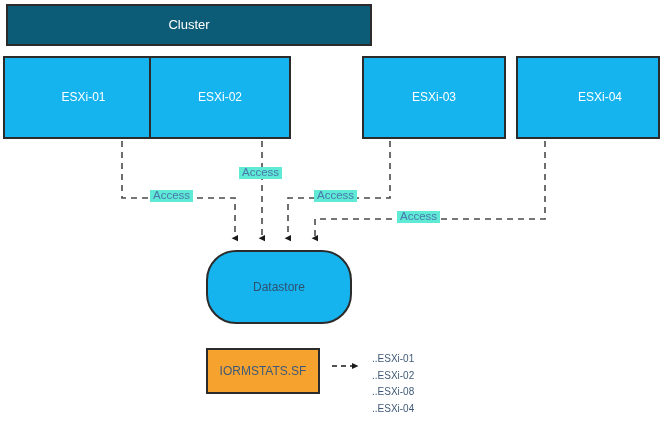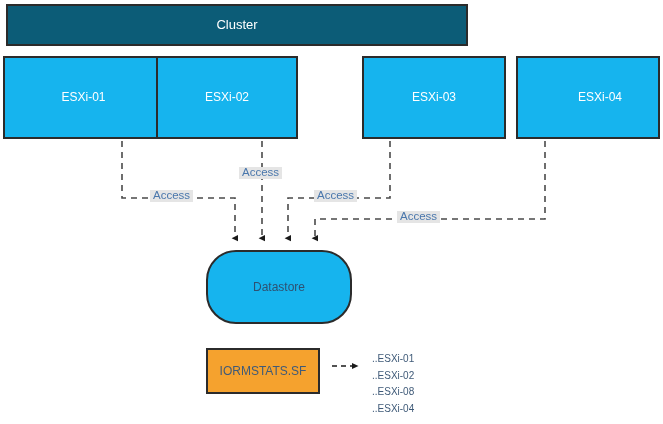--- a/index.html
+++ b/index.html
@@ -25,34 +25,34 @@
     box-sizing: border-box;
     border: 2px solid #2b2b2b;
     display: flex;
     align-items: center;
     justify-content: center;
     text-align: center;
     line-height: 1.2;
   }
   .node-cluster {
     left: 6px;  top: 4px;
-    width: 462px; height: 42px;
+    width: 366px; height: 42px;
     background: #0C5C77;
     color: #ffffff;
     font-size: 13px;
   }
   .node-esxi {
     top: 56px;
     height: 83px;
     background: #16B4EE;
     color: #ffffff;
     font-size: 12px;
   }
   #node-esxi-01 { left: 3px;   width: 161px; }
-  #node-esxi-02 { left: 156px; width: 142px; }
+  #node-esxi-02 { left: 149px; width: 142px; }
   #node-esxi-03 { left: 326px; width: 144px; margin-left: 36px; }
   #node-esxi-04 { left: 516px; width: 144px; padding-left: 24px; }
 
   .node-datastore {
     left: 206px; top: 250px;
     width: 146px; height: 74px;
     background: #16B4EE;
     color: #2E5172;
     font-size: 12px;
     border-radius: 30px;
@@ -63,21 +63,21 @@
     background: #F5A22E;
     color: #3F5A78;
     font-size: 12px;
   }
 
   .edge-label {
     position: absolute;
     color: #4A77AC;
     font-size: 11.5px;
     white-space: nowrap;
-    background: #e5e5e5;
+    background: #5eead4;
     padding: 0 3px;
     line-height: 1;
   }
   .esxi-list {
     position: absolute;
     left: 372px; top: 351px;
     color: #3F5A78;
     font-size: 10px;
     line-height: 16.5px;
     white-space: nowrap;

